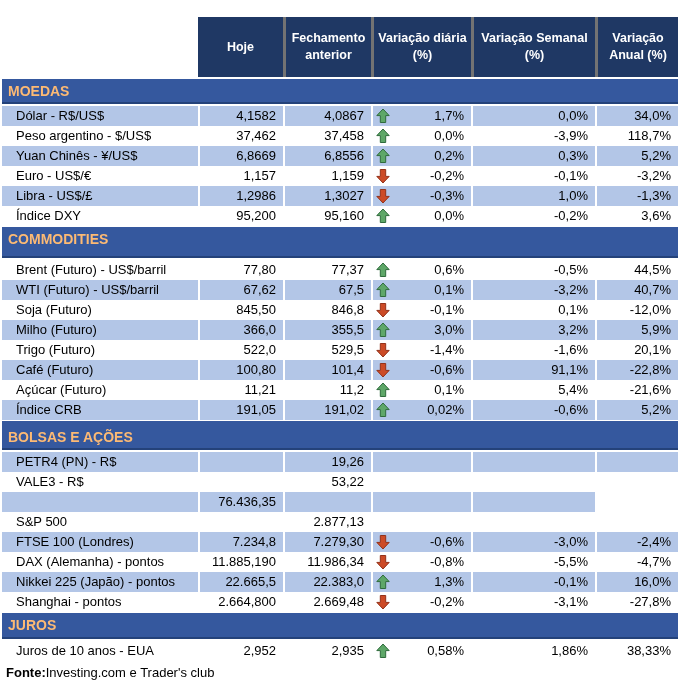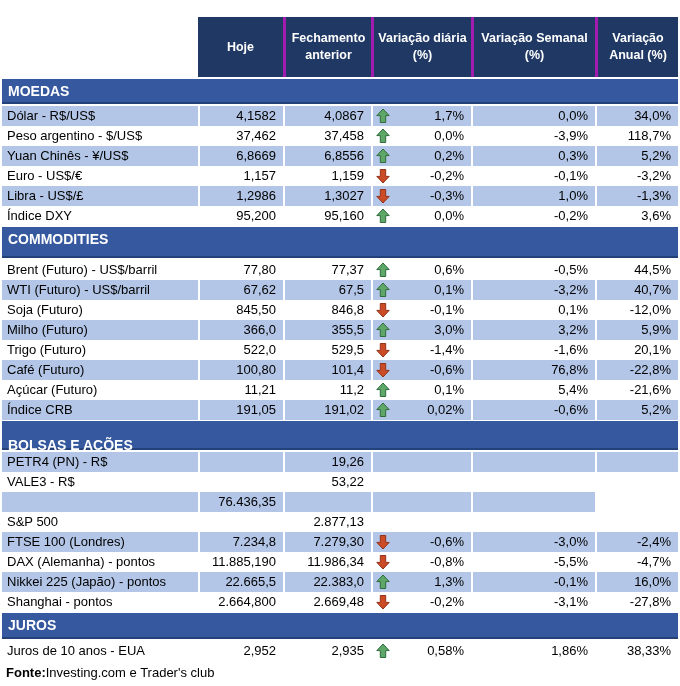--- a/index.html
+++ b/index.html
@@ -32,43 +32,43 @@
   .header-row{height:60px;margin-bottom:2px;}
   .corner-cell{background:transparent;}
   .header-cell{
     background:var(--header-bg);
     color:var(--header-text);
     font-size:12.5px;font-weight:bold;
     display:flex;align-items:center;justify-content:center;
     text-align:center;line-height:1.35;
     padding:2px 4px;
   }
-  .header-cell + .header-cell{border-left:3px solid #a21caf;}
+  .header-cell + .header-cell{border-left:3px solid #737373;}
   .header-cell.first{border-left:none;}
   
   .section-bar{
     background:var(--section-bg);
     border-bottom:2px solid var(--section-border);
-    color:#ffffff;font-weight:bold;font-size:14px;
+    color:#fdba74;font-weight:bold;font-size:14px;
     display:flex;align-items:center;
     padding-left:6px;
     width:676px;
     margin:1px 0 2px 0;
     height:26px;
   }
   .section:nth-of-type(1) .section-bar{height:25px;}
   .section:nth-of-type(2) .section-bar{height:31px;align-items:flex-start;padding-top:4px;}
-  .section:nth-of-type(3) .section-bar{height:29px;align-items:flex-start;padding-top:16px;}
+  .section:nth-of-type(3) .section-bar{height:29px;align-items:flex-start;padding-top:8px;}
   .section:nth-of-type(4) .section-bar{height:26px;}
   
   .data-row{height:20px;font-size:13px;line-height:20px;background:var(--row-plain);}
   .data-row.shaded .c{background:var(--row-alt);}
   .data-row .c{background:var(--row-plain);overflow:hidden;white-space:nowrap;}
   .data-row .c + .c{border-left:2px solid #fff;}
-  .cell-label{padding-left:5px;}
+  .cell-label{padding-left:14px;}
   .cell-num{text-align:right;padding-right:7px;}
   .cell-var{position:relative;text-align:right;padding-right:7px;}
   .arrow{
     position:absolute;left:2px;top:2px;width:16px;height:16px;
     display:inline-block;
   }
   .arrow svg{display:block;width:16px;height:16px;}
   
   .footer{font-size:13px;padding:4px 0 0 4px;}
   .footer .bold{font-weight:bold;}
@@ -227,21 +227,21 @@
         </div>
         <div class="grid-row data-row shaded">
           <div class="c cell-label">Café (Futuro)</div>
           <div class="c cell-num">100,80</div>
           <div class="c cell-num">101,4</div>
           <div class="c cell-var"><span class="arrow">
               <svg viewBox="0 0 16 16">
                 <path d="M8 15 L1.8 8.4 L5.3 8.4 L5.3 1.5 L10.7 1.5 L10.7 8.4 L14.2 8.4 Z" fill="var(--arrow-down)" stroke="var(--arrow-down-stroke)" stroke-width="1" stroke-linejoin="round"></path>
               </svg>
             </span><span>-0,6%</span></div>
-          <div class="c cell-num">76,8%</div>
+          <div class="c cell-num">91,1%</div>
           <div class="c cell-num">-22,8%</div>
         </div>
         <div class="grid-row data-row">
           <div class="c cell-label">Açúcar (Futuro)</div>
           <div class="c cell-num">11,21</div>
           <div class="c cell-num">11,2</div>
           <div class="c cell-var"><span class="arrow">
               <svg viewBox="0 0 16 16">
                 <path d="M8 1 L14.2 7.6 L10.7 7.6 L10.7 14.5 L5.3 14.5 L5.3 7.6 L1.8 7.6 Z" fill="var(--arrow-up)" stroke="var(--arrow-up-stroke)" stroke-width="1" stroke-linejoin="round"></path>
               </svg>

